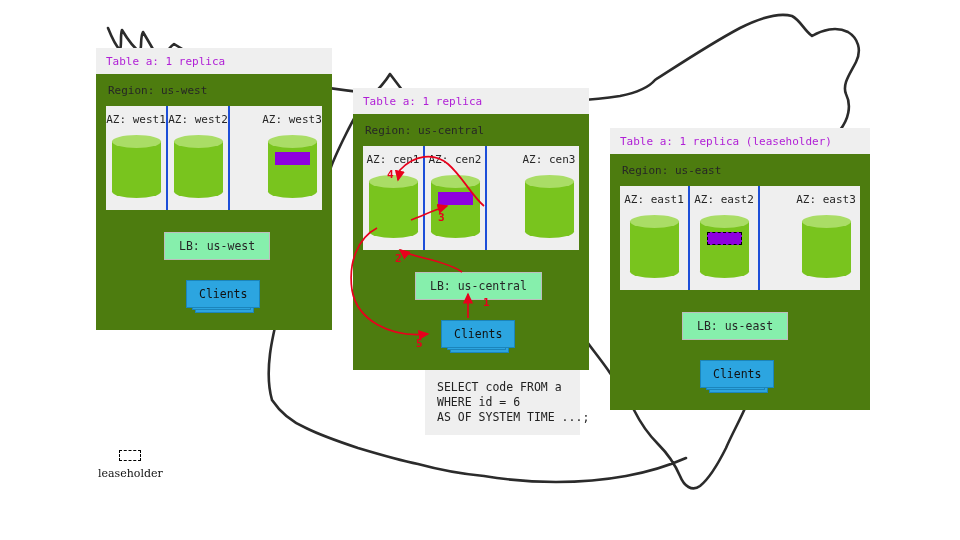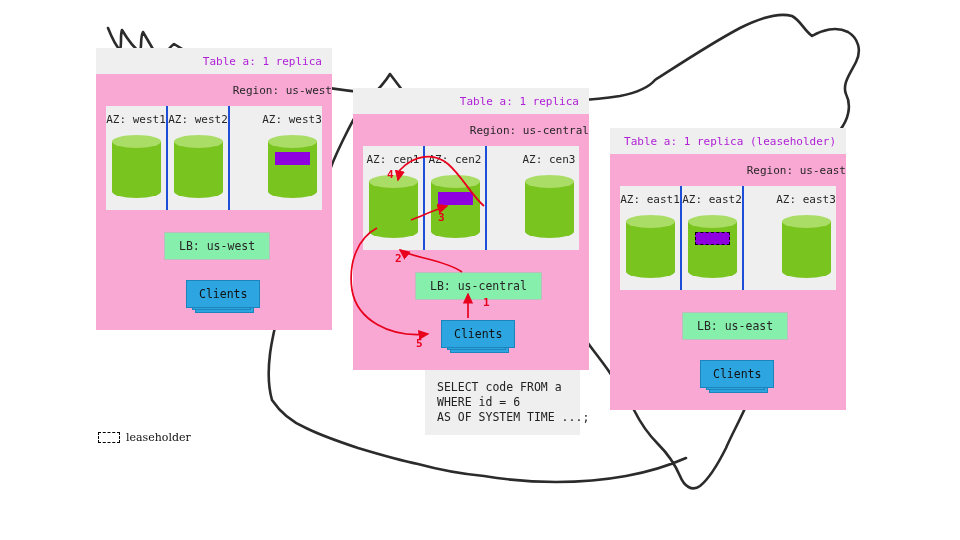--- a/index.html
+++ b/index.html
@@ -1,21 +1,21 @@
 <!DOCTYPE html>
 <html><head>
 <meta charset="utf-8">
 <style>
   html,body{margin:0;padding:0;background:#fff;}
   body{width:960px;height:540px;position:relative;overflow:hidden;
        font-family:"DejaVu Sans Mono","Liberation Mono",monospace;}
   #map{position:absolute;left:0;top:0;width:960px;height:540px;z-index:1;}
   #arrows{position:absolute;left:0;top:0;width:960px;height:540px;z-index:40;pointer-events:none;}
 
-  .region{position:absolute;z-index:10;background:#f9a8d4;text-align:right;}
+  .region{position:absolute;z-index:10;background:#4d7c0f;}
   .region-title{background:#efefef;padding:7px 10px 6px 10px;
                 color:#b01fd6;font-size:11px;letter-spacing:0px;white-space:nowrap;}
   .region-name{color:#262626;font-size:11px;padding:10px 0 9px 12px;white-space:nowrap;}
   .az-row{display:flex;background:#efefef;margin:0 10px;}
   .az{flex:1;display:flex;flex-direction:column;align-items:center;
       padding:7px 0 12px 0;border-right:2px solid #1d4ed8;}
   .az:last-child{border-right:none;margin-left:32px;}
   .az-label{font-size:11px;color:#262626;white-space:nowrap;margin-bottom:9px;}
   .cyl{position:relative;width:49px;height:63px;}
   .cyl-top{position:absolute;left:0;top:0;width:49px;height:13px;border-radius:50%;
@@ -171,21 +171,21 @@
 <div class="clients" style="left:441px;top:320px;">
   <div class="sheet" style="left:9px;top:9px;width:57px;height:22px;"></div>
   <div class="sheet" style="left:6px;top:6px;width:57px;height:22px;"></div>
   <div class="sheet" style="left:3px;top:3px;width:57px;height:22px;"></div>
   <div class="front">Clients</div>
 </div>
 <div class="sqlbox" style="left:425px;top:370px;width:131px;">SELECT code FROM a
 WHERE id = 6
 AS OF SYSTEM TIME ...;</div>
 
-<div class="region" style="left:610px;top:128px;width:236px;height:282px;">
+<div class="region" style="left:610px;top:128px;width:260px;height:282px;">
   <div class="region-title">Table a: 1 replica (leaseholder)</div>
   <div class="region-name">Region: us-east</div>
   <div class="az-row">
     <div class="az">
       <div class="az-label">AZ: east1</div>
       <div class="cyl">
         <div class="cyl-bot"></div>
           <div class="cyl-body"></div>
           <div class="cyl-top"></div>
       </div>
@@ -234,16 +234,16 @@
 
   <path fill="none" stroke="#e8001c" stroke-width="1.7" marker-end="url(#ah)" d="M377,228 C358,238 348,262 352,290 C357,320 390,338 428,334"></path>
 </svg>
 
 <div class="anum" style="left:483px;top:296px;">1</div>
 <div class="anum" style="left:395px;top:252px;">2</div>
 <div class="anum" style="left:438px;top:211px;">3</div>
 <div class="anum" style="left:387px;top:168px;">4</div>
 <div class="anum" style="left:416px;top:337px;">5</div>
 
-<div class="legend" style="left:98px;top:431px;">
+<div class="legend" style="left:98px;top:450px;flex-direction:column;">
   <div class="legend-swatch"></div>
   <div class="legend-label">leaseholder</div>
 </div>
 
 </body></html>

